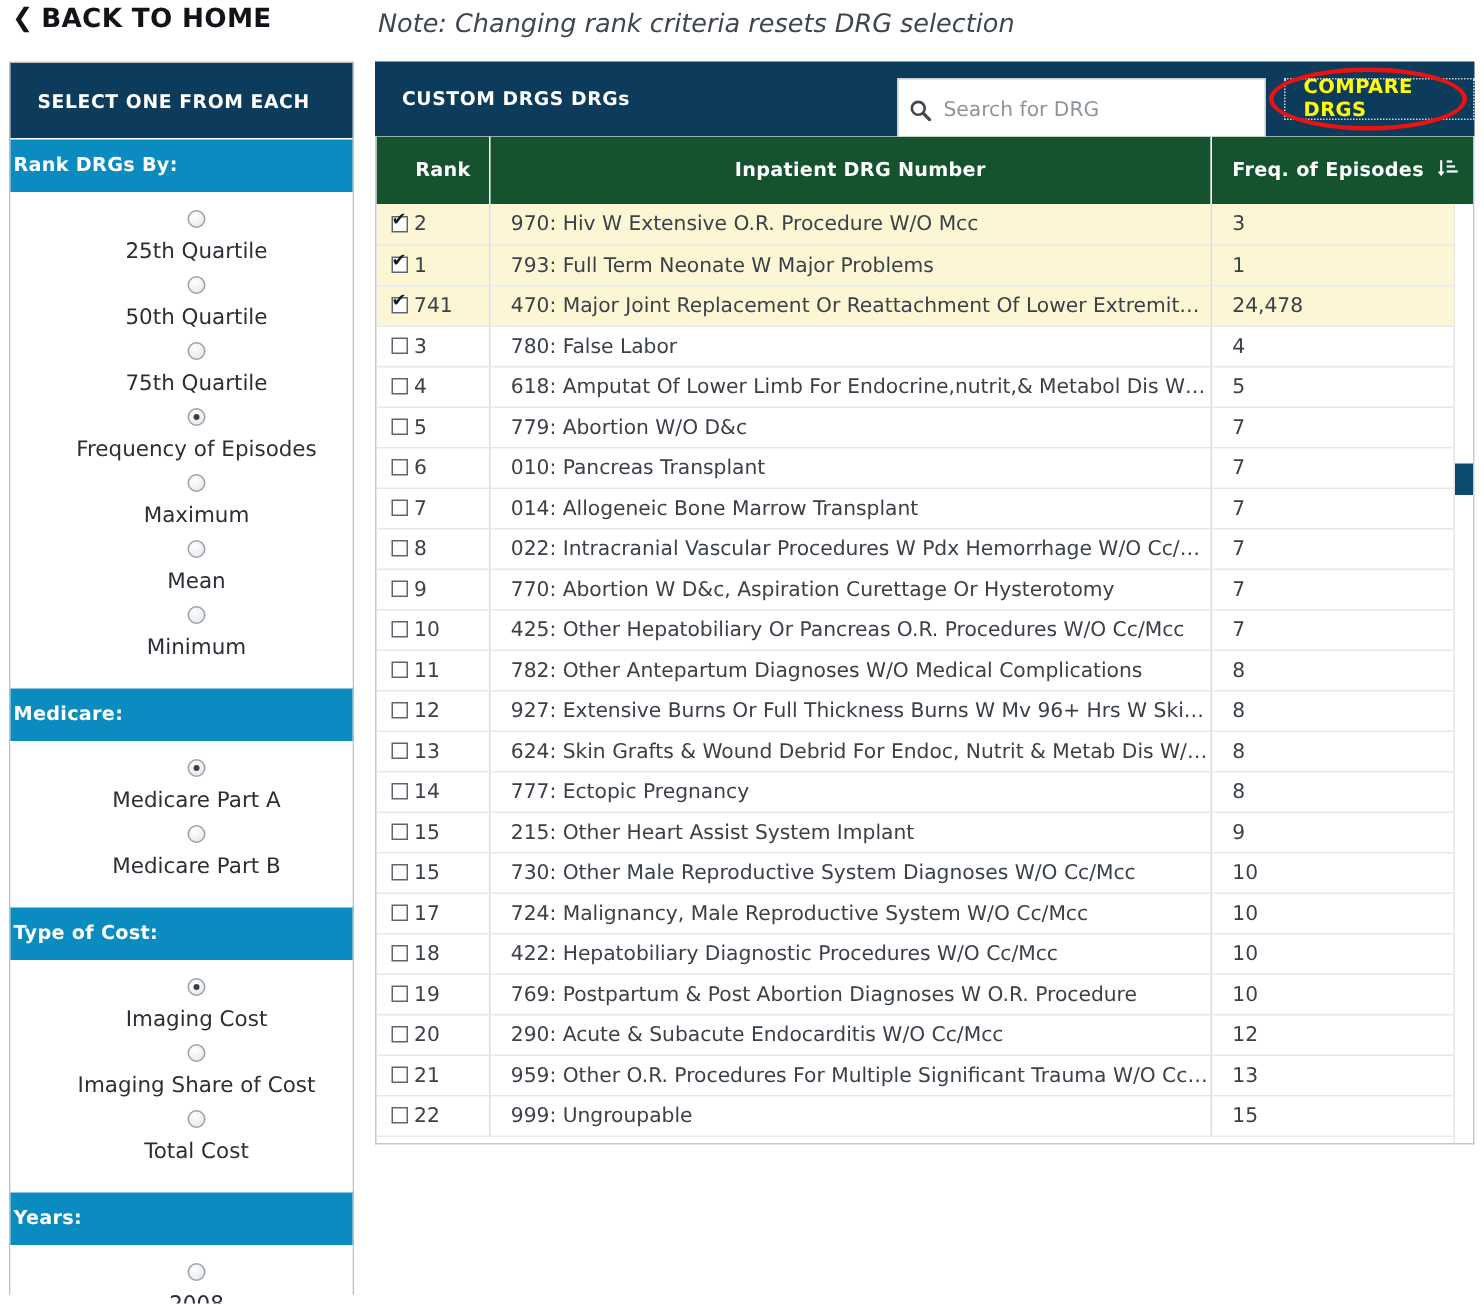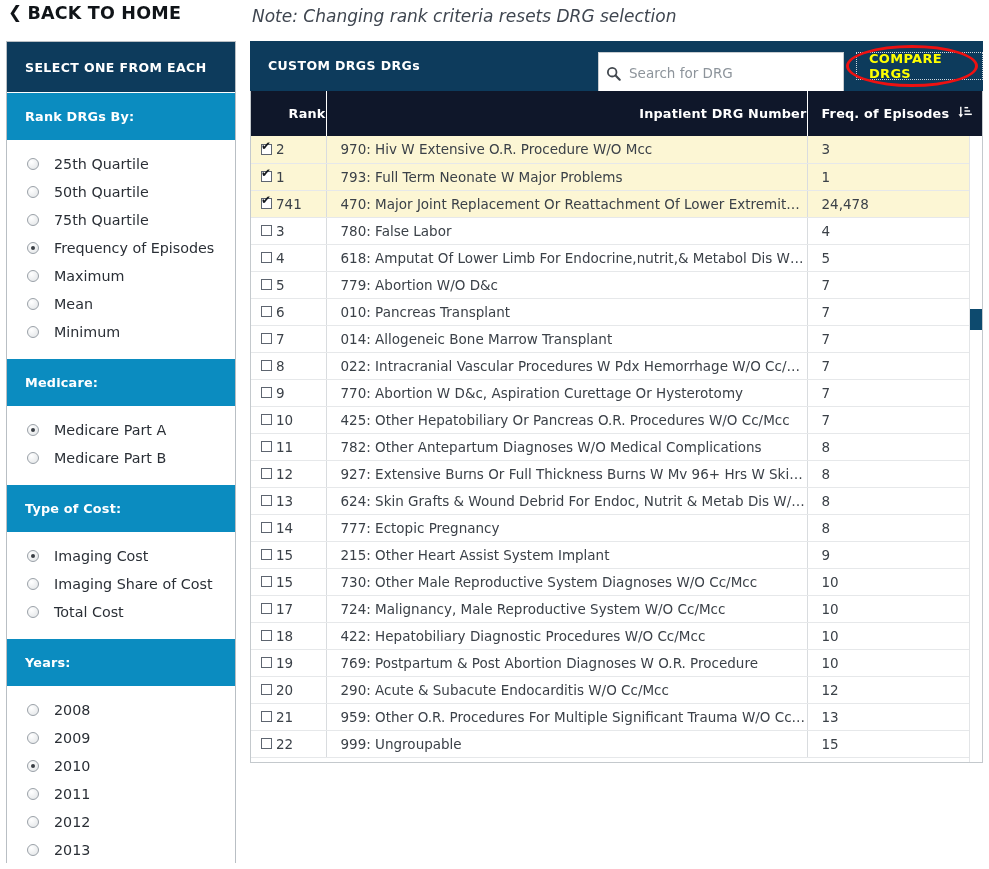--- a/index.html
+++ b/index.html
@@ -36,32 +36,33 @@
     border: 1px solid #b9bfc4;
     background: #ffffff;
   }
   .sidebar-title {
     height: 50px; background: #0d3b5c; color: #ffffff;
     display: flex; align-items: center; padding-left: 18px;
     font-size: 12.5px; font-weight: bold; letter-spacing: 0.4px;
     font-family: "DejaVu Sans", sans-serif;
   }
   .group-head {
-    height: 48px; background: #0b8cc0; color: #ffffff;
-    display: flex; align-items: center; padding-left: 18px;
+    height: 36px; background: #0b8cc0; color: #ffffff;
+    display: flex; align-items: center; padding-left: 2px;
     font-size: 12.8px; font-weight: bold; letter-spacing: 0.2px;
     font-family: "DejaVu Sans", sans-serif;
     border-top: 1px solid #ffffff;
   }
   .group-body { background: #ffffff; padding: 10px 0 12px 0; }
   .radio-row {
-    display: flex; align-items: center; gap: 15px;
+    display: flex; align-items: center; gap: 4px;
     padding: 2px 0 2px 20px; cursor: pointer;
     font-size: 14.3px; color: #2a2f36; line-height: 24px;
     font-family: "DejaVu Sans", sans-serif;
+    flex-direction: column;
   }
   .radio {
     width: 12px; height: 12px; border-radius: 50%;
     border: 1px solid #9aa1a8;
     background: radial-gradient(circle at 35% 30%, #ffffff 0%, #e8eaec 75%, #dcdfe2 100%);
     flex: 0 0 auto; position: relative;
   }
   .radio.on::after {
     content: ""; position: absolute; left: 3px; top: 3px;
     width: 4px; height: 4px; border-radius: 50%; background: #3a3f45;
@@ -119,23 +120,23 @@
     width: 733px; height: 672px;
     border-left: 1px solid #c4c9cd; border-right: 1px solid #c4c9cd;
     border-bottom: 1px solid #c4c9cd;
     overflow: hidden; background: #ffffff;
   }
   table.drg { border-collapse: collapse; width: 733px; table-layout: fixed; }
   table.drg col.c-rank { width: 75px; }
   table.drg col.c-name { width: 481px; }
   table.drg col.c-freq { width: 177px; }
   table.drg thead th {
-    background: #0f172a; color: #ffffff;
+    background: #14532d; color: #ffffff;
     height: 45px; font-size: 12.8px; font-weight: bold;
-    text-align: right; padding: 0 0 0 14px;
+    text-align: center; padding: 0 0 0 14px;
     border-right: 1px solid #ffffff;
     letter-spacing: 0.2px; white-space: nowrap;
     font-family: "DejaVu Sans", sans-serif;
   }
   table.drg thead th.last { border-right: 0; }
   .th-inner { display: flex; align-items: center; gap: 9px; }
   table.drg tbody td {
     height: 27px; font-size: 13.5px; color: #3b4148;
     padding: 0 0 0 14px; border-bottom: 1px solid #e6e8ea;
     border-right: 1px solid #d9dcdf;

